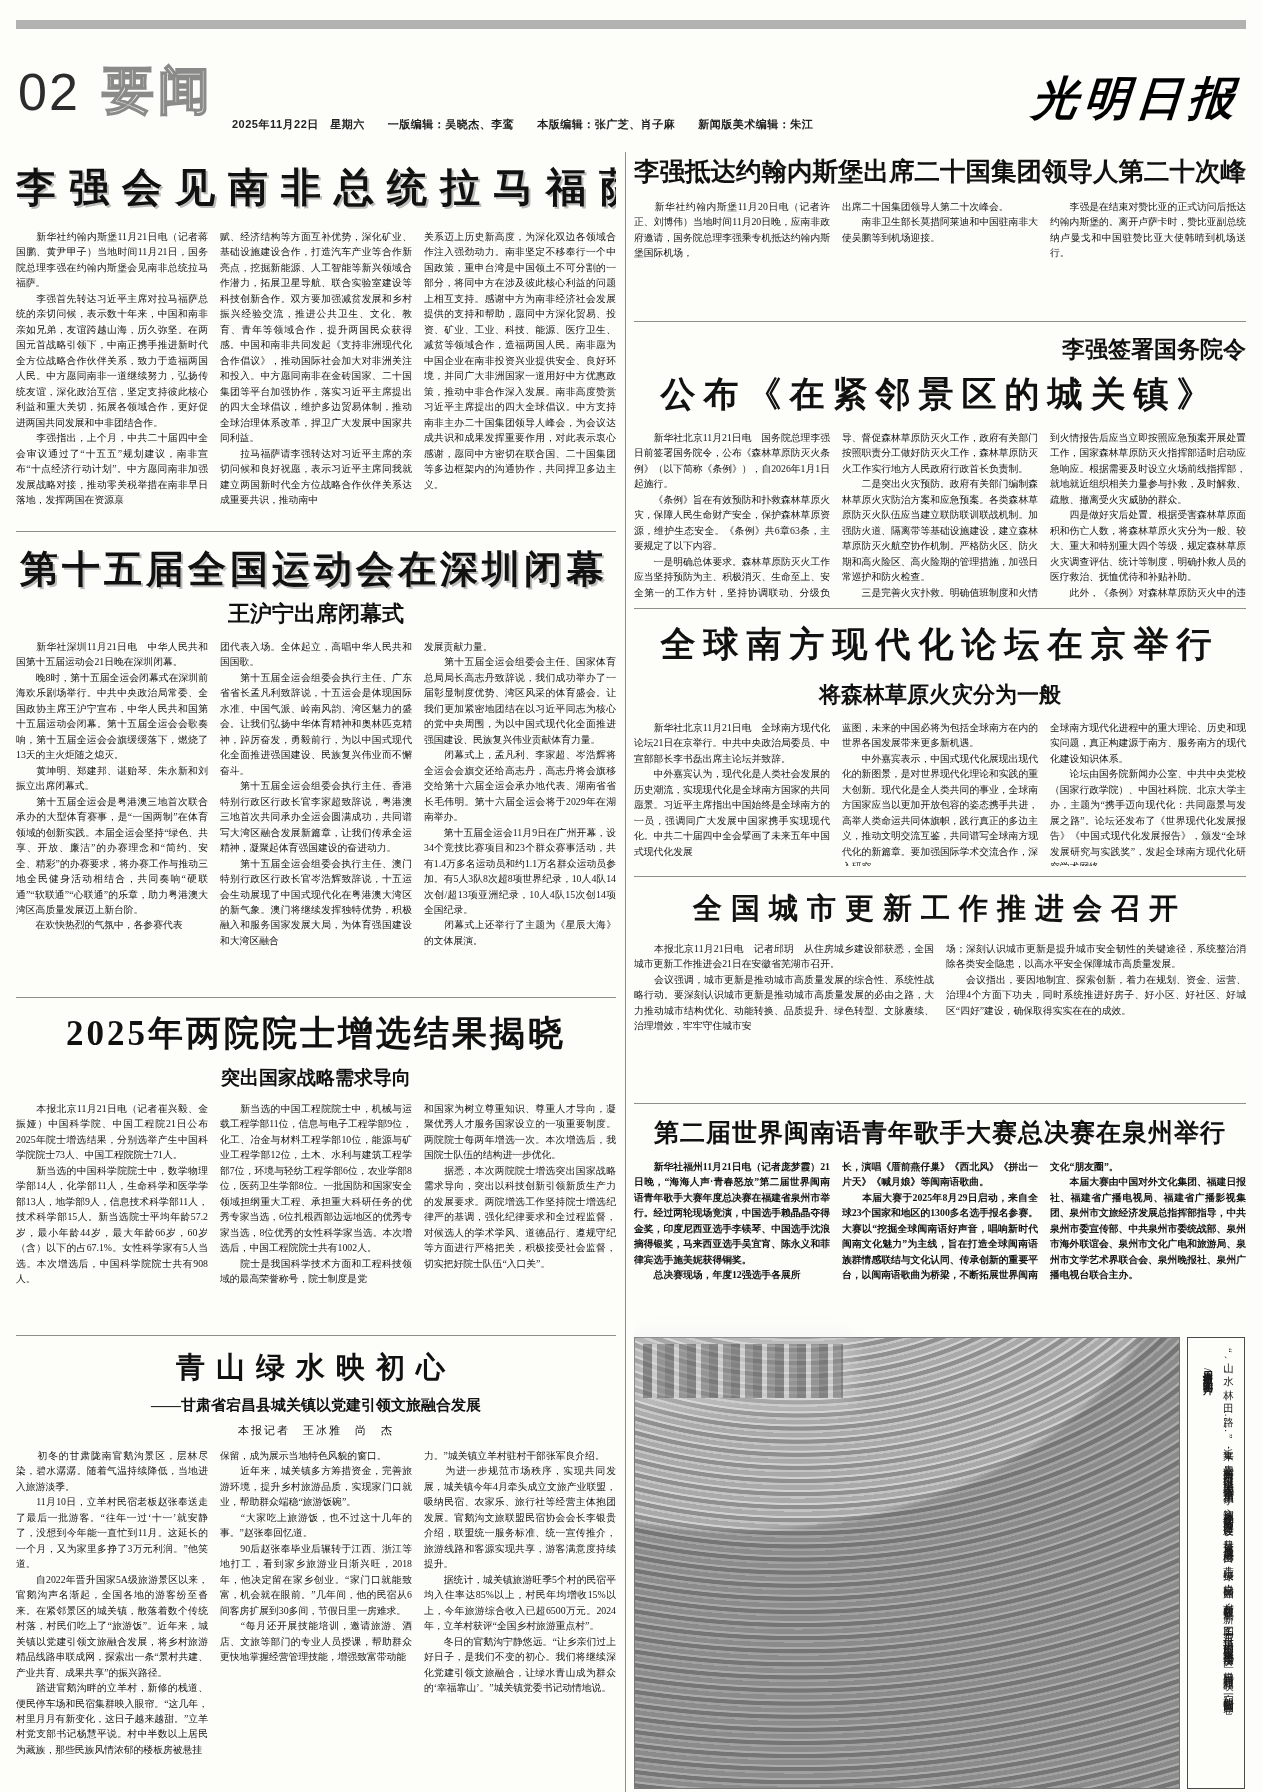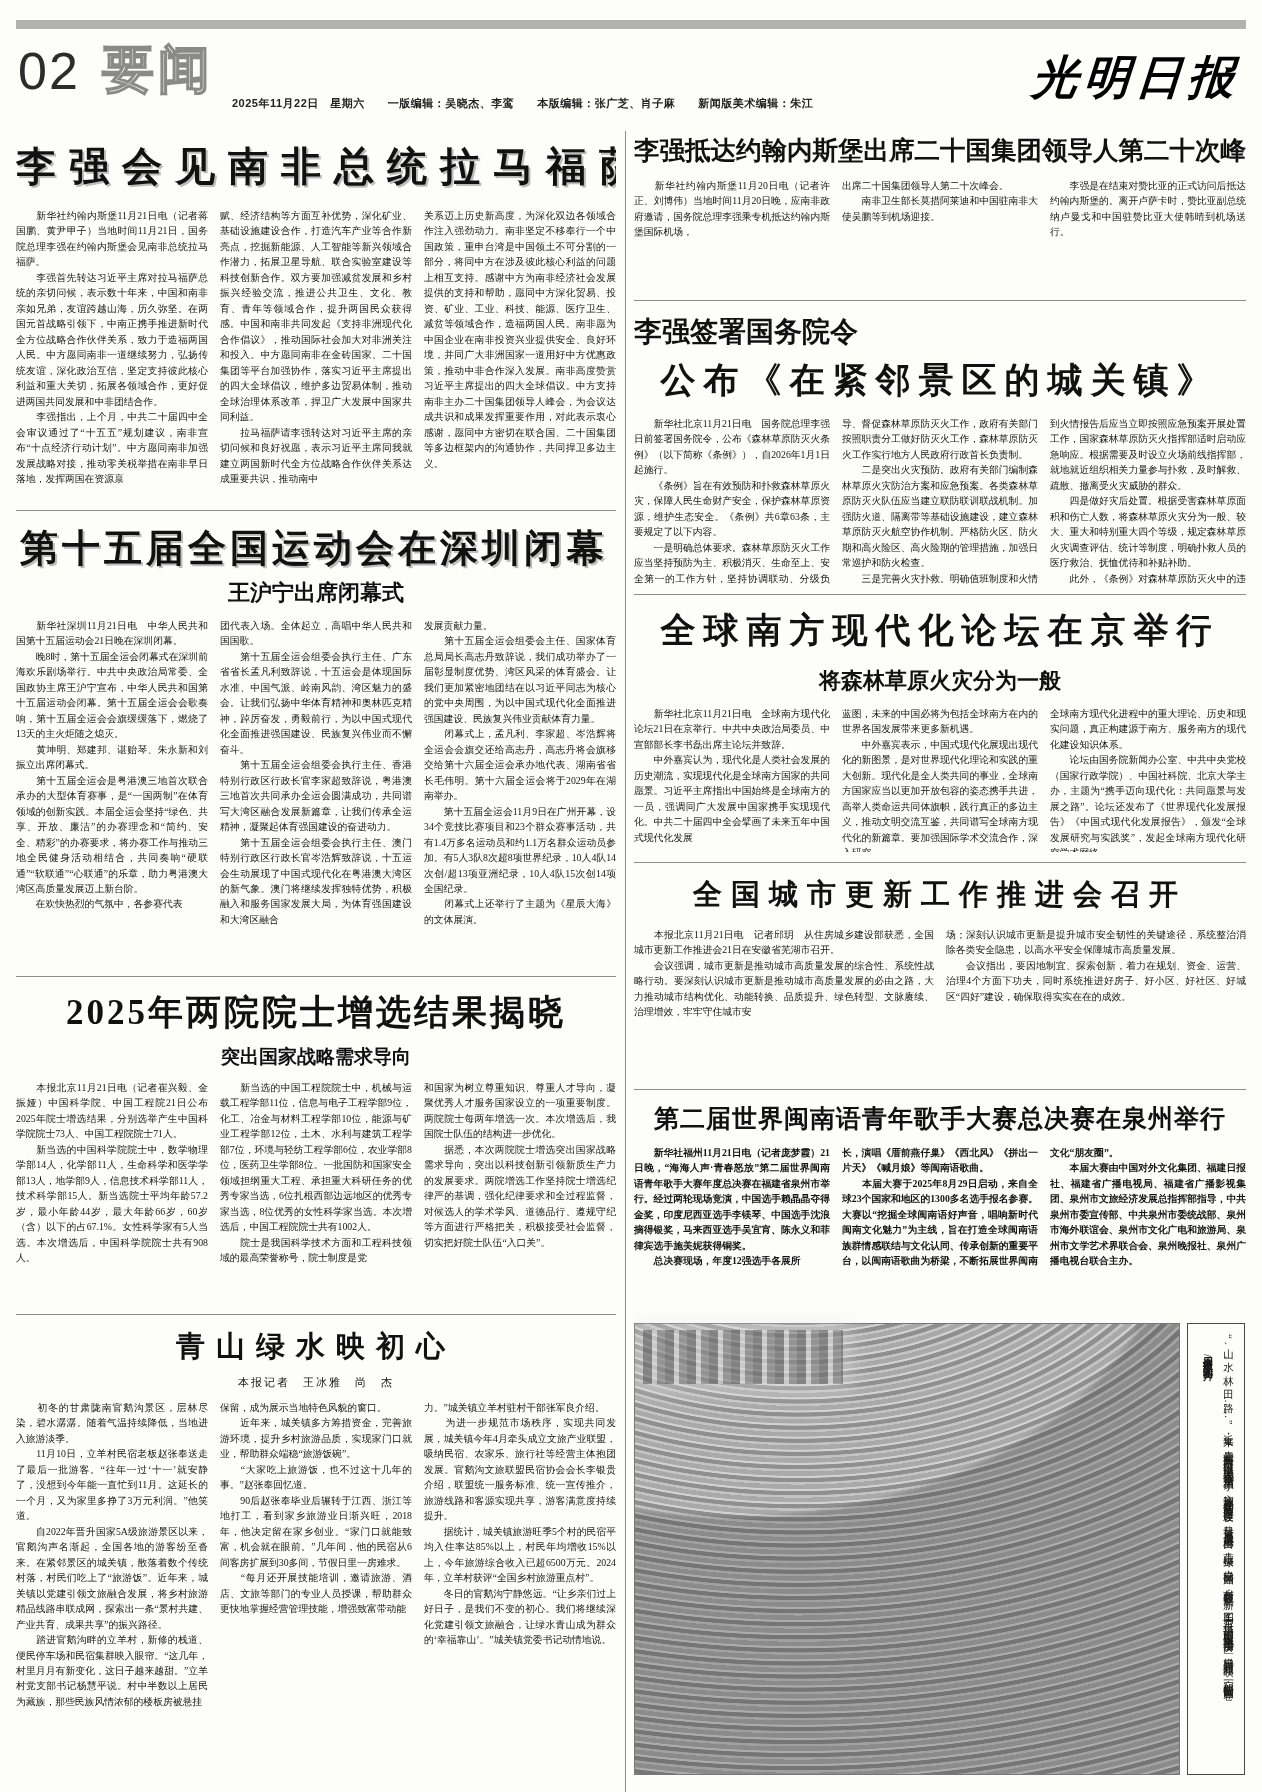--- a/index.html
+++ b/index.html
@@ -3,41 +3,41 @@
 <meta charset="utf-8">
 <style>
   * { margin:0; padding:0; box-sizing:border-box; }
   html,body { background:#f2f2ee; }
   body { width:1262px; height:1792px; overflow:hidden;
          font-family:"Liberation Serif","DejaVu Serif",serif; color:#111; }
   .page { width:1262px; height:1792px; background:#fdfdfa; padding:14px 16px 0 16px; overflow:hidden; }
 
   
   .topbar { height:9px; background:#b2b2b0; margin-top:6px; }
-  .hdr { position:relative; height:88px; margin-top:4px; border-bottom:0; }
+  .hdr { position:relative; height:88px; margin-top:25px; border-bottom:0; }
   .pageno { position:absolute; left:2px; top:8px; font-family:"Liberation Sans",sans-serif;
             font-size:52px; font-weight:500; color:#2c2c2c; letter-spacing:2px; }
   .sectionname { position:absolute; left:86px; top:2px; font-size:52px; font-weight:bold;
             color:#f4f4f2; -webkit-text-stroke:1.4px #8a8a88; text-stroke:1.4px #8a8a88; letter-spacing:4px; }
   .dateline { position:absolute; left:216px; bottom:10px; font-family:"Liberation Sans",sans-serif;
             font-size:11px; font-weight:bold; color:#222; letter-spacing:.5px; }
   .masthead { position:absolute; right:6px; top:14px; font-size:46px; font-weight:bold;
             font-style:italic; letter-spacing:6px; color:#000; transform:skewX(-4deg);
             font-family:"DejaVu Serif","Liberation Serif",serif; }
 
   
   .content { display:flex; margin-top:10px; }
   .half { overflow:hidden; }
   .half.left  { width:600px; }
   .half.right { width:612px; }
   .vrule { width:1px; background:#8d8d8b; margin:0 8px 0 9px; }
   .hrule { height:1px; background:#8d8d8b; margin:10px 0 12px 0; }
 
   
-  .kicker   { text-align:left; font-size:28px; font-weight:bold; margin:2px 0 6px 0; }
+  .kicker   { text-align:right; font-size:23px; font-weight:bold; margin:2px 0 6px 0; }
   .hl-xl    { text-align:center; font-size:40px; font-weight:bold; letter-spacing:13px;
               text-shadow:2px 2px 0 #bdbdbb; margin:8px 0 14px 0; white-space:nowrap; }
   .hl-quan  { text-align:center; font-size:38px; font-weight:bold; letter-spacing:4px;
               text-shadow:2px 2px 0 #bdbdbb; margin:4px 4px 4px 0; white-space:nowrap; }
   .hl-g20   { text-align:center; font-size:25.5px; font-weight:bold; letter-spacing:0;
               margin:2px 0 10px 0; white-space:nowrap; }
   .hl-big   { text-align:center; font-size:35px; font-weight:bold; letter-spacing:8px;
               margin:2px 0 12px 0; white-space:nowrap; }
   .hl-city  { text-align:center; font-size:29px; font-weight:bold; letter-spacing:9px;
               margin:2px 0 12px 0; white-space:nowrap; }
@@ -149,20 +149,21 @@
 　　院士是我国科学技术方面和工程科技领域的最高荣誉称号，院士制度是党</div>
           <div class="col">和国家为树立尊重知识、尊重人才导向，凝聚优秀人才服务国家设立的一项重要制度。两院院士每两年增选一次。本次增选后，我国院士队伍的结构进一步优化。
 　　据悉，本次两院院士增选突出国家战略需求导向，突出以科技创新引领新质生产力的发展要求。两院增选工作坚持院士增选纪律严的基调，强化纪律要求和全过程监督，对候选人的学术学风、道德品行、遵规守纪等方面进行严格把关，积极接受社会监督，切实把好院士队伍“入口关”。</div>
         </div>
       </div>
 
       <div class="hrule"></div>
 
       <div>
         <div class="hl-green">青山绿水映初心</div>
+        <div class="sub-dash">——甘肃省宕昌县城关镇以党建引领文旅融合发展</div>
         <div class="byline">本报记者　王冰雅　尚　杰</div>
         <div class="cols h-green">
           <div class="col">　　初冬的甘肃陇南官鹅沟景区，层林尽染，碧水潺潺。随着气温持续降低，当地进入旅游淡季。
 　　11月10日，立羊村民宿老板赵张奉送走了最后一批游客。“往年一过‘十一’就安静了，没想到今年能一直忙到11月。这延长的一个月，又为家里多挣了3万元利润。”他笑道。
 　　自2022年晋升国家5A级旅游景区以来，官鹅沟声名渐起，全国各地的游客纷至沓来。在紧邻景区的城关镇，散落着数个传统村落，村民们吃上了“旅游饭”。近年来，城关镇以党建引领文旅融合发展，将乡村旅游精品线路串联成网，探索出一条“景村共建、产业共育、成果共享”的振兴路径。
 　　踏进官鹅沟畔的立羊村，新修的栈道、便民停车场和民宿集群映入眼帘。“这几年，村里月月有新变化，这日子越来越甜。”立羊村党支部书记杨慧平说。村中半数以上居民为藏族，那些民族风情浓郁的楼板房被悬挂</div>
           <div class="col">保留，成为展示当地特色风貌的窗口。
 　　近年来，城关镇多方筹措资金，完善旅游环境，提升乡村旅游品质，实现家门口就业，帮助群众端稳“旅游饭碗”。
 　　“大家吃上旅游饭，也不过这十几年的事。”赵张奉回忆道。
 　　90后赵张奉毕业后辗转于江西、浙江等地打工，看到家乡旅游业日渐兴旺，2018年，他决定留在家乡创业。“家门口就能致富，机会就在眼前。”几年间，他的民宿从6间客房扩展到30多间，节假日里一房难求。

